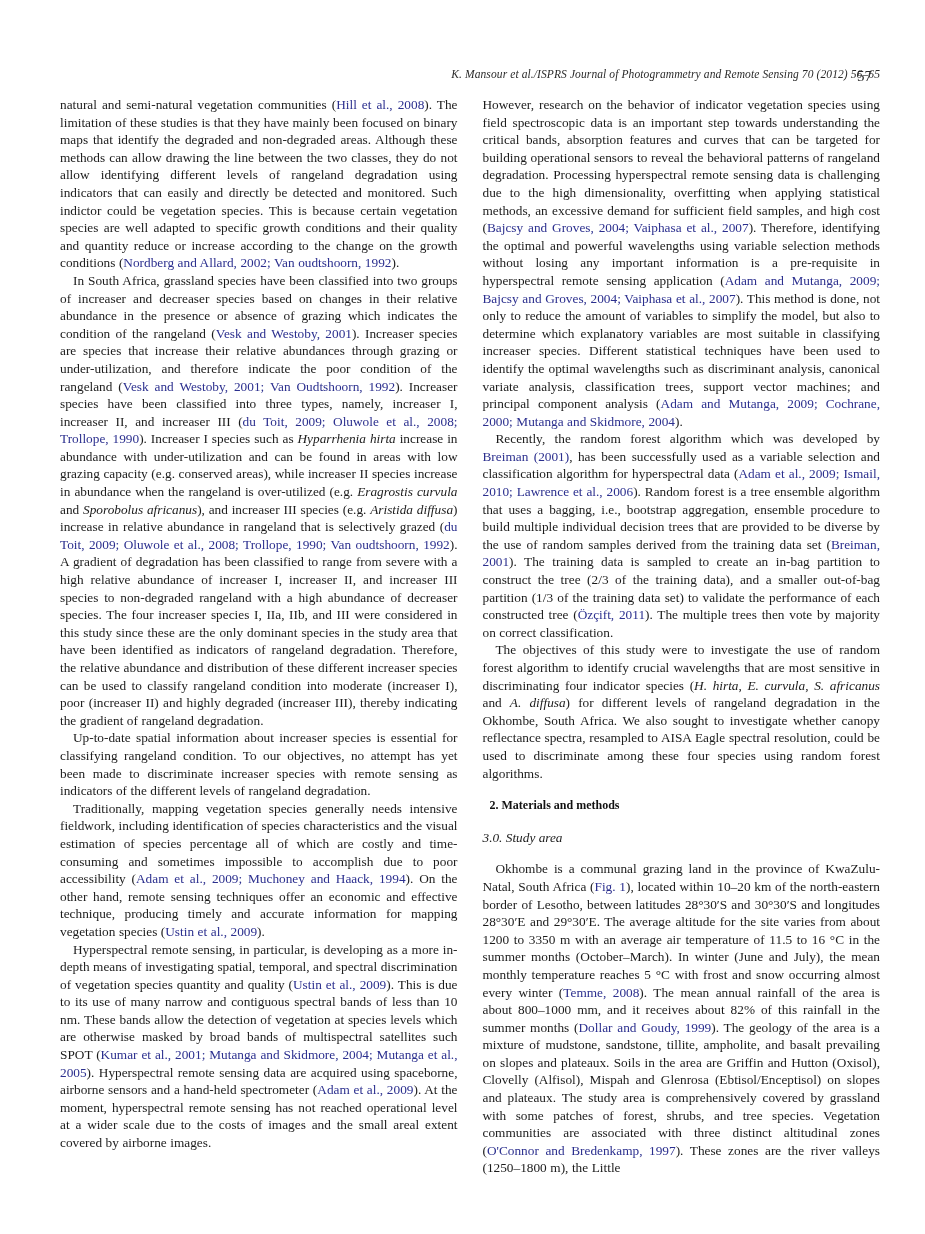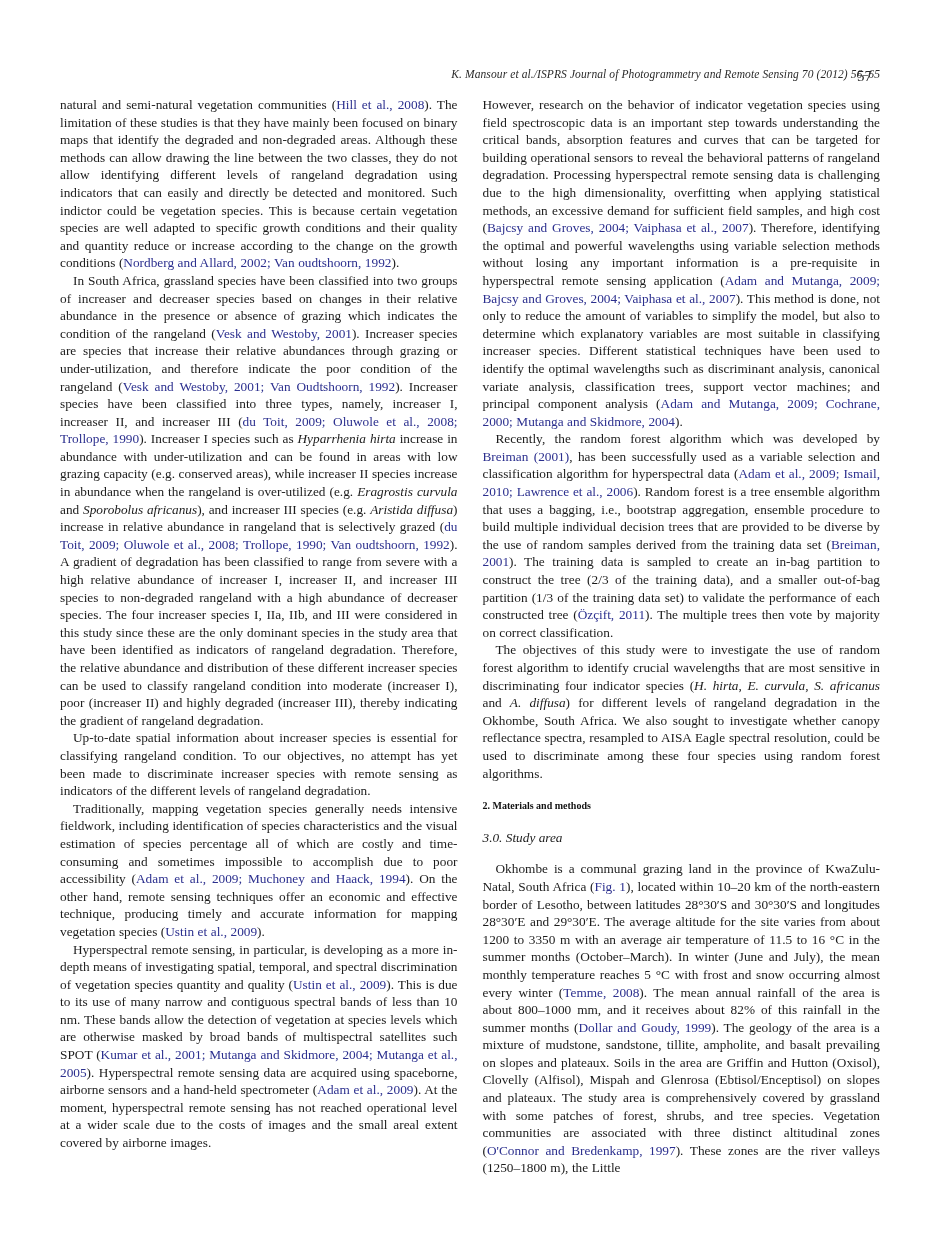--- a/index.html
+++ b/index.html
@@ -66,24 +66,24 @@
   }
   .cite {
     color: #2b2f8e;
     text-decoration: none;
     cursor: pointer;
   }
   .sp {
     font-style: italic;
   }
   .sec-head {
-    font-size: 10px;
+    font-size: 12px;
     line-height: 17.6px;
     font-weight: bold;
-    margin: 15px 0 14px 0;
+    margin: 15px 0 14px 7px;
     color: #111;
   }
   .subsec-head {
     font-size: 13.3px;
     line-height: 17.6px;
     font-weight: normal;
     font-style: italic;
     margin: 14px 0 14px 0;
     color: #1b1b1b;
   }

